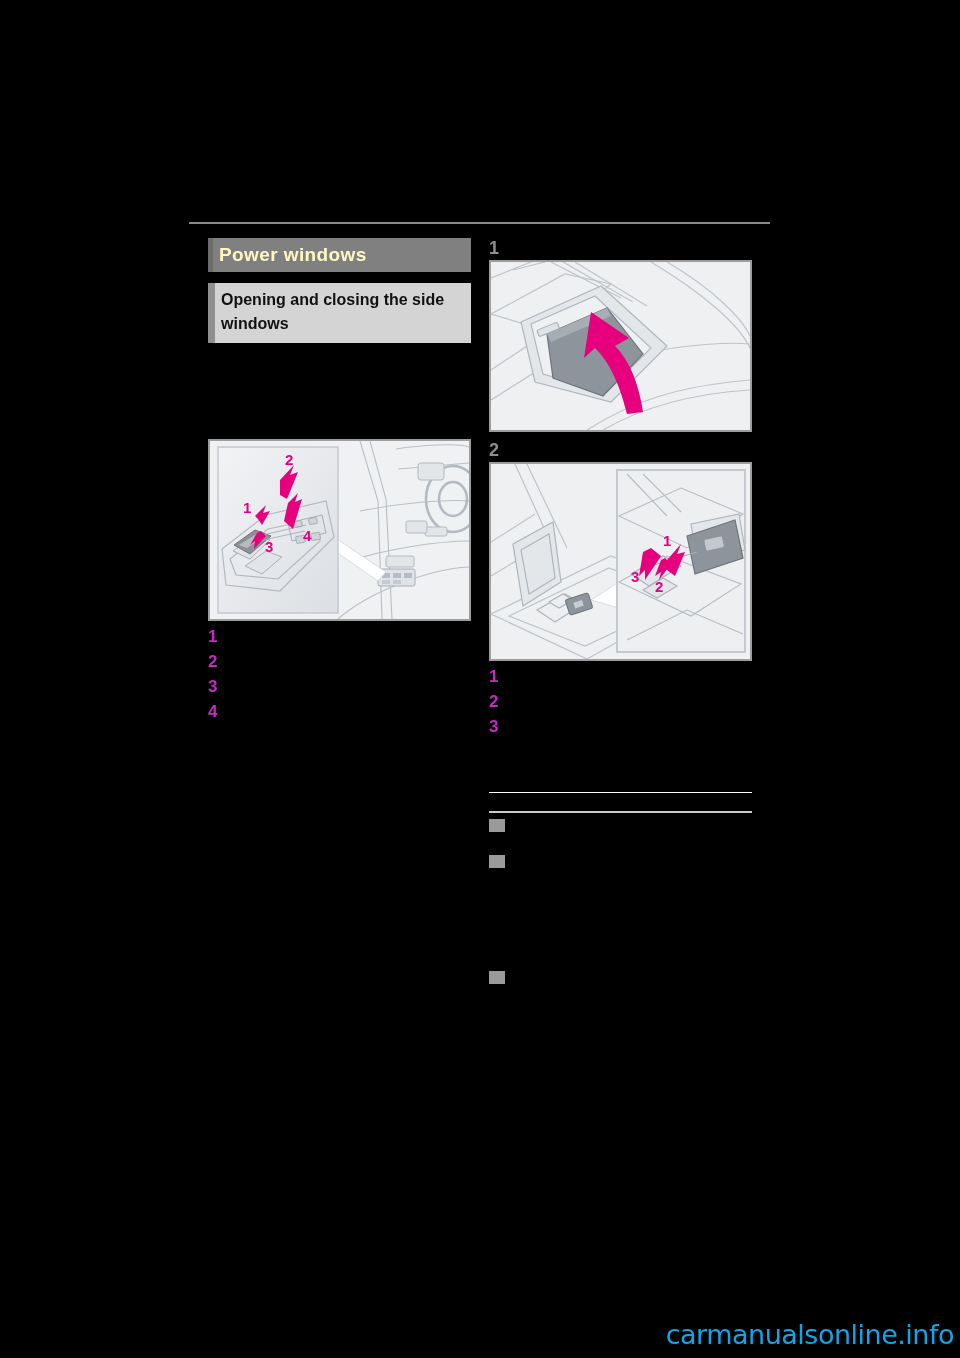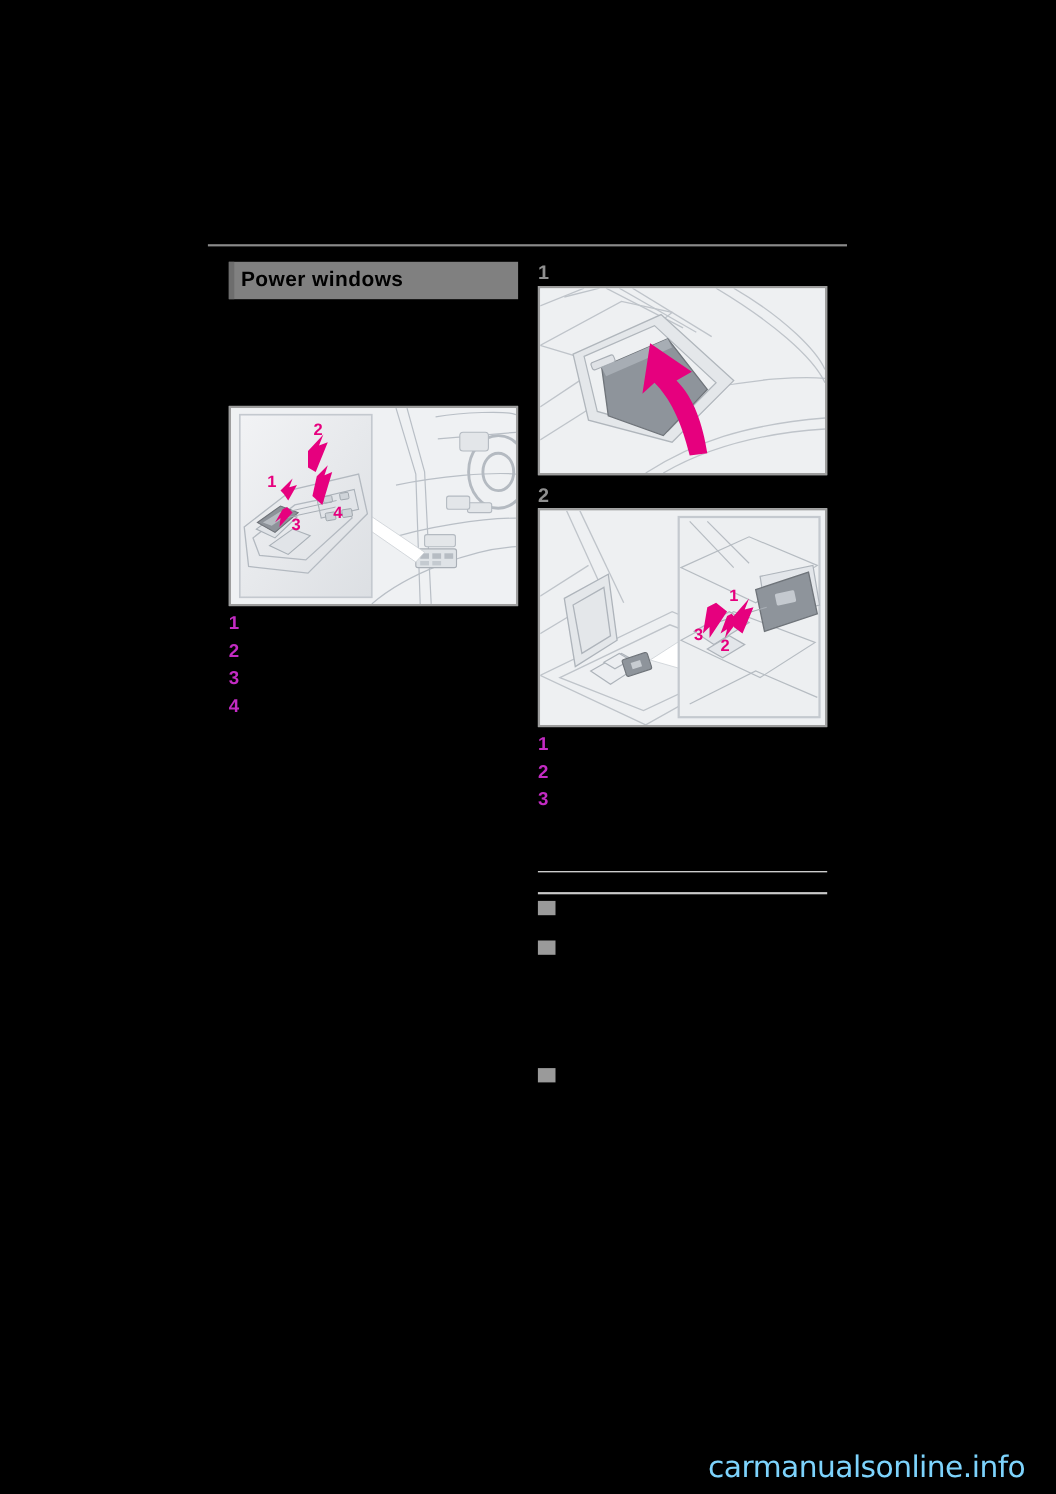--- a/index.html
+++ b/index.html
@@ -42,21 +42,21 @@
   .col-right {
     position: absolute;
     left: 489px;
     top: 238px;
     width: 264px;
   }
 
   
   .h-main {
     background: #808080;
-    color: #000000;
+    color: #fef9c3;
     font-weight: bold;
     font-size: 19px;
     letter-spacing: 0.4px;
     padding: 6px 0 7px 11px;
     box-sizing: border-box;
     width: 263px;
     height: 34px;
     line-height: 21px;
   }
   .h-main-accent {
@@ -180,42 +180,46 @@
 
   .sub-bullet-row {
     display: flex;
     align-items: flex-start;
     margin-top: 0;
   }
 
   
   .watermark {
     position: absolute;
-    right: 28px;
+    right: 6px;
     bottom: 8px;
-    color: #7dd3fc;
+    color: #0ea5e9;
     font-size: 27px;
     letter-spacing: -0.5px;
     font-family: "DejaVu Sans", sans-serif;
   }
 </style>
 </head>
 <body>
 
 <div class="page">
 
   <div class="top-rule"></div>
 
   <div class="col-left">
 
     <div class="h-main-wrap">
       <div class="h-main-accent"></div>
       <div class="h-main">Power windows</div>
     </div>
 
+    <div class="h-sub-wrap">
+      <div class="h-sub-accent"></div>
+      <div class="h-sub">Opening and closing the side windows</div>
+    </div>
 
     <div class="body-gap"></div>
 
     <div class="figure tall">
       <svg viewBox="0 0 259 178" xmlns="http://www.w3.org/2000/svg">
         <defs>
           <linearGradient id="lg1" x1="0" y1="0" x2="1" y2="1">
             <stop offset="0" stop-color="#f2f3f5"></stop>
             <stop offset="1" stop-color="#dcdfe3"></stop>
           </linearGradient>

